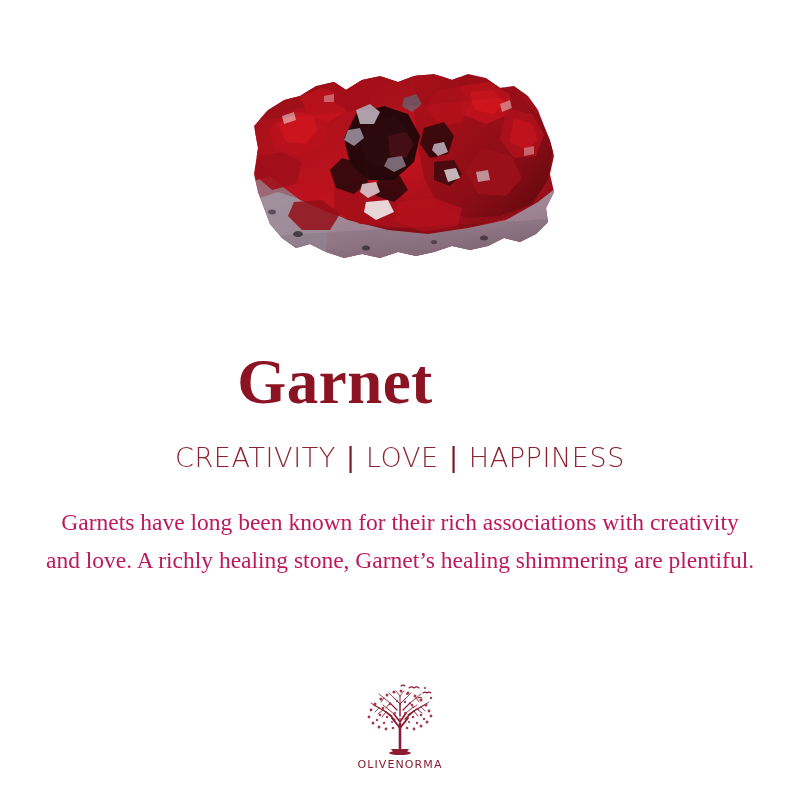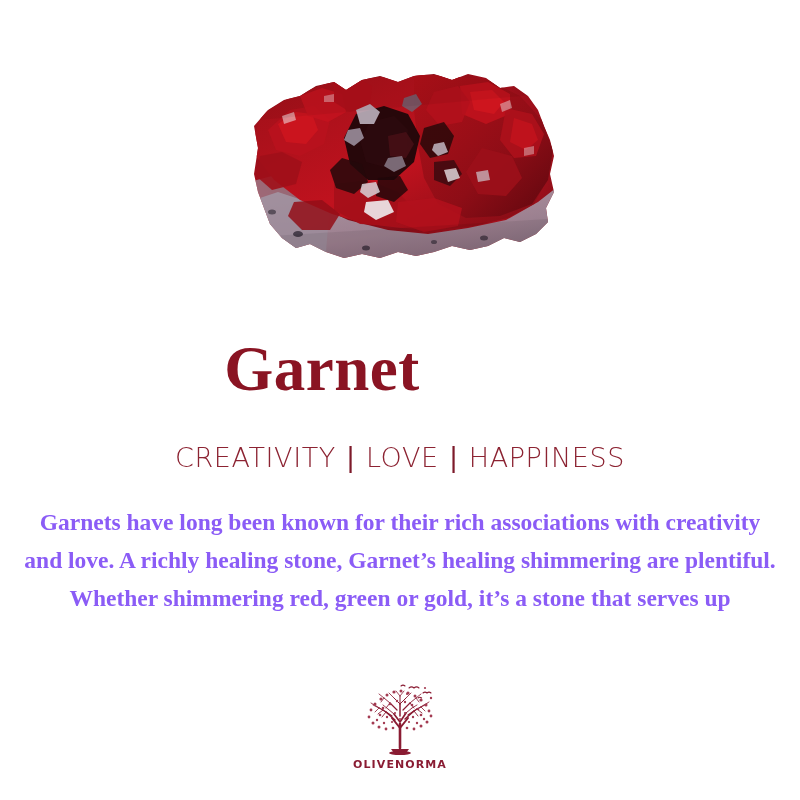--- a/index.html
+++ b/index.html
@@ -46,21 +46,21 @@
     left: 0;
     top: 336px;
     width: 644px;
     text-align: center;
     font-family: "Liberation Serif", "DejaVu Serif", serif;
     font-size: 63px;
     font-weight: 700;
     line-height: 1.05;
     letter-spacing: 0.5px;
     color: #8a1423;
-    margin: 0;
+    margin: 13px;
   }
 
   
   .keywords {
     position: absolute;
     left: 0;
     top: 442px;
     width: 800px;
     text-align: center;
     font-family: "DejaVu Sans", "Liberation Sans", sans-serif;
@@ -86,23 +86,22 @@
   
   .body-copy {
     position: absolute;
     left: 22px;
     top: 503px;
     width: 756px;
     text-align: center;
     font-family: "Liberation Serif", "DejaVu Serif", serif;
     font-size: 23.5px;
     line-height: 38px;
-    color: #8b5cf6;
+    color: #be185d;
     margin: 0;
-    font-weight: bold;
   }
   .body-copy .line {
     display: block;
     white-space: nowrap;
   }
 
   
   .logo {
     position: absolute;
     left: 0;
@@ -114,21 +113,21 @@
     display: block;
     margin: 0 auto;
     width: 78px;
     height: 72px;
   }
   .logo-word {
     display: block;
     margin-top: 2px;
     font-family: "DejaVu Sans", "Liberation Sans", sans-serif;
     font-size: 11px;
-    font-weight: 700;
+    font-weight: 400;
     letter-spacing: 1.1px;
     color: #8a1c33;
   }
 </style>
 </head>
 <body>
 
 <div class="card">
 
   <div class="stone-wrap">
@@ -235,21 +234,20 @@
 
   <h1 class="title">Garnet</h1>
 
   <div class="keywords">
     <span class="kw">CREATIVITY</span><span class="sep">|</span><span class="kw">LOVE</span><span class="sep">|</span><span class="kw">HAPPINESS</span>
   </div>
 
   <p class="body-copy">
     <span class="line">Garnets have long been known for their rich associations with creativity</span>
     <span class="line">and love. A richly healing stone, Garnet’s healing shimmering are plentiful.</span>
-    <span class="line">Whether shimmering red, green or gold, it’s a stone that serves up</span>
   </p>
 
   <div class="logo">
     <svg class="logo-mark" viewBox="0 0 78 72" aria-hidden="true">
       <g stroke="#8a1c33" fill="none" stroke-linecap="round">
 
         <path d="M39,64 L39,40" stroke-width="2.6"></path>
         <path d="M39,44 L31,34 M39,44 L47,34" stroke-width="2"></path>
         <path d="M39,38 L33,30 M39,38 L45,29" stroke-width="1.7"></path>
 

